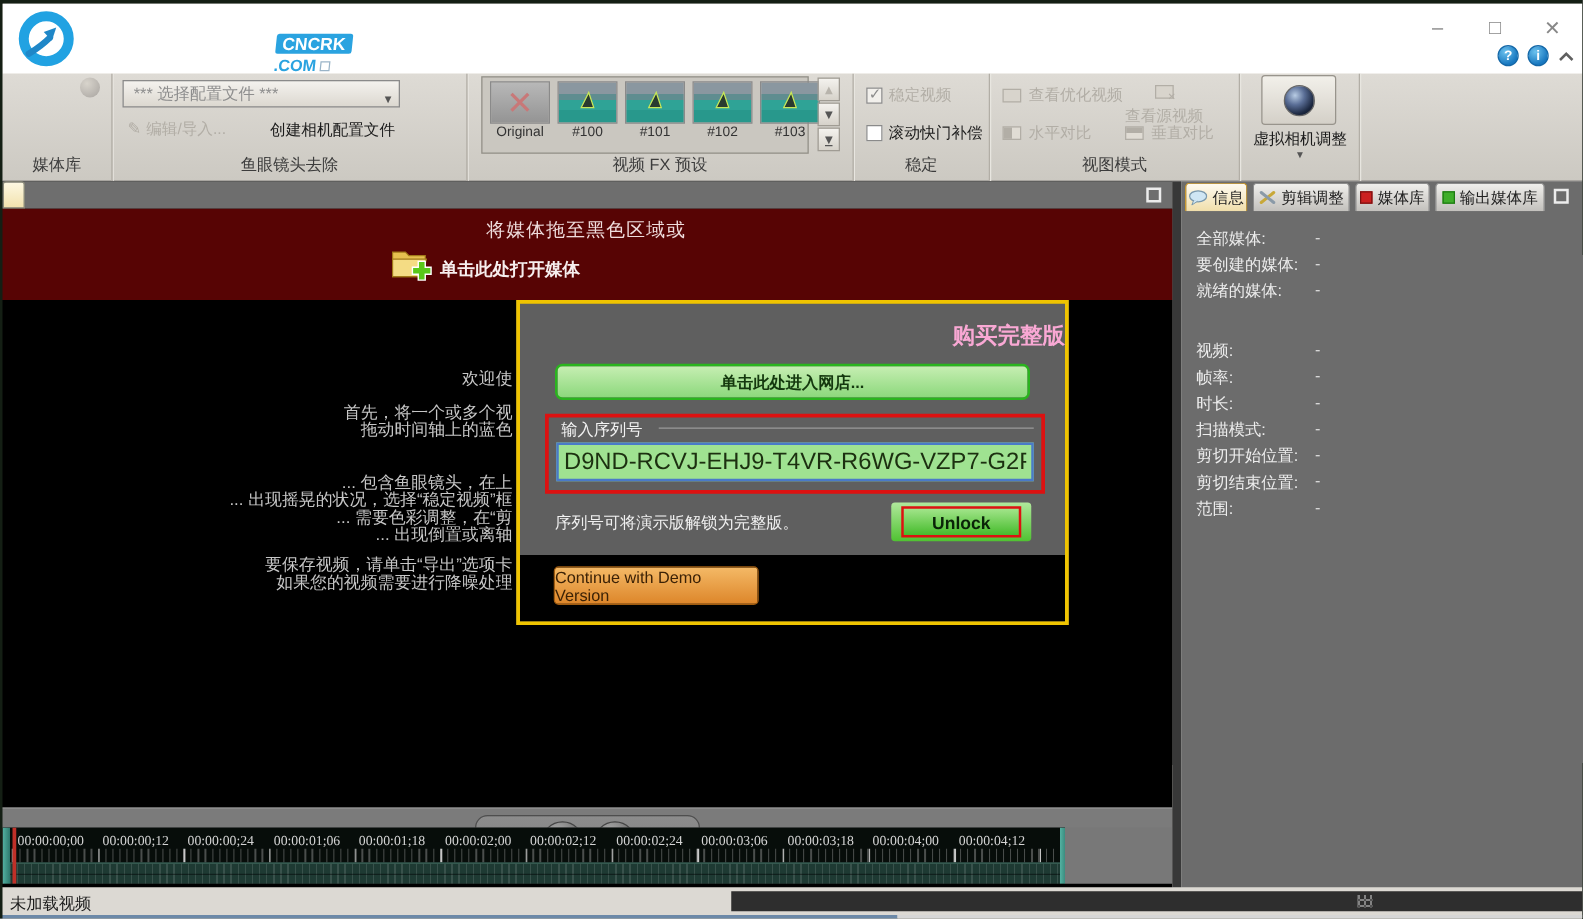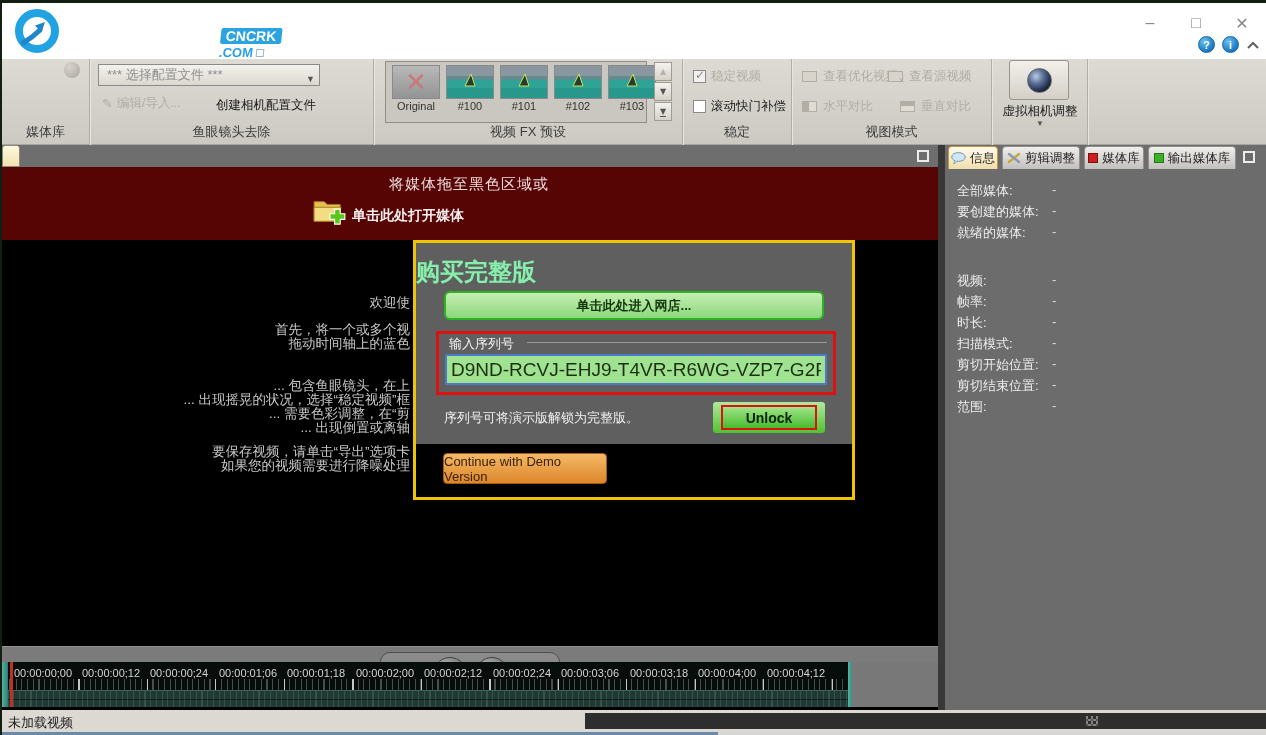--- a/index.html
+++ b/index.html
@@ -70,21 +70,21 @@
   .blackzone{position:absolute;left:0;top:95px;width:938px;height:372px;background:#000;}
   .welcome{position:absolute;left:0;top:56px;width:410px;text-align:right;color:#c6c6c6;font-size:13.5px;line-height:14px;}
   .wl{height:14px;white-space:nowrap;overflow:hidden;}
   .wl:nth-child(1){margin-bottom:13px;}
   .wl:nth-child(3){margin-bottom:28px;}
   .wl:nth-child(7){margin-bottom:10px;}
   .wl:nth-child(8){margin-bottom:0px;}
 
   
   .dialog{position:absolute;left:413px;top:95px;width:442px;height:260px;border:3px solid #f0c400;background:#5f5f5f;}
-  .dlg-title{position:absolute;left:0;top:13px;width:100%;text-align:left;font-size:24px;font-weight:bold;color:#86efac;}
+  .dlg-title{position:absolute;left:0;top:13px;width:100%;text-align:right;font-size:18px;font-weight:bold;color:#f9a8d4;}
   .shop-btn{position:absolute;left:28px;top:48px;width:380px;height:29px;border:2px solid #2ab41e;border-radius:6px;
     background:linear-gradient(#c6eeb2,#8cd87c);display:flex;align-items:center;justify-content:center;
     font-size:13px;font-weight:bold;color:#14380e;cursor:pointer;}
   .serial-box{position:absolute;left:20px;top:88px;width:400px;height:64px;border:3px solid #dd1111;}
   .serial-label{position:absolute;left:10px;top:1px;font-size:13px;color:#f2f2f2;}
   .serial-line{position:absolute;left:88px;top:8px;right:6px;height:1px;background:#9a9a9a;}
   .serial-input{position:absolute;left:6px;top:20px;width:382px;height:31px;background:#9fe291;
     border:2px solid #4a7ac8;color:#1c3010;font-size:19px;font-family:"Liberation Sans","DejaVu Sans",sans-serif;
     padding:0 4px;outline:none;}
   .unlock-hint{position:absolute;left:28px;top:166px;font-size:13px;color:#f0f0f0;}
@@ -101,21 +101,21 @@
   .controlbar{position:absolute;left:0;top:467px;width:938px;height:50px;background:#7b7b7b;border-top:1px solid #929292;margin-top:34px;}
   .timecode{position:absolute;left:8px;top:17px;width:135px;height:29px;background:#000;border-radius:5px;
     color:#fff;font-size:20px;font-family:"DejaVu Sans",sans-serif;display:flex;align-items:center;justify-content:center;letter-spacing:1px;}
   .transport{position:absolute;left:380px;top:5px;width:180px;height:42px;border:1px solid #4e4e4e;border-radius:10px;
     background:linear-gradient(#8c8c8c,#7e7e7e);}
   .tbtn{position:absolute;top:4px;width:34px;height:34px;border-radius:50%;border:1px solid #444;
     background:radial-gradient(circle at 35% 30%,#b4b4b4,#6e6e6e 65%,#585858);
     display:flex;align-items:center;justify-content:center;color:#3c3c3c;text-shadow:0 1px 0 #9a9a9a;cursor:pointer;}
   .timeline{position:absolute;left:0;top:517px;width:938px;height:45px;background:#787878;}
   .tl-track{position:absolute;left:2px;top:0;width:850px;height:45px;background:#070d0a;overflow:hidden;}
-  .tl-label{position:absolute;top:5px;font-size:11px;color:#d4d4d4;font-family:Liberation Sans, sans-serif;white-space:nowrap;}
+  .tl-label{position:absolute;top:5px;font-size:11px;color:#d4d4d4;font-family:Liberation Serif, serif;white-space:nowrap;}
   .tl-ticks{position:absolute;left:0;top:17px;width:850px;height:11px;
     background:
       repeating-linear-gradient(90deg,#c8c8c8 0 1px,transparent 1px 68.5px),
       repeating-linear-gradient(90deg,rgba(200,200,200,.35) 0 1px,transparent 1px 5.7px);
     background-position:8px 0,8px 0;}
   .tl-rows{position:absolute;left:0;top:28px;width:850px;height:17px;background:#1e3a33;
     border-top:1px solid #3c645a;
     background-image:repeating-linear-gradient(90deg,rgba(255,255,255,.12) 0 1px,transparent 1px 5.7px);}
   .tl-rows::after{content:"";position:absolute;left:0;top:8px;width:100%;height:1px;background:rgba(0,0,0,.45);}
   .tl-capL{position:absolute;left:0;top:0;width:6px;height:45px;background:linear-gradient(90deg,#54b2a2,#2e7a6e);}
@@ -260,21 +260,21 @@
         <span style="color:#1a1a1a;">滚动快门补偿</span>
       </div>
       <div class="grp-label">稳定</div>
     </div>
 
     <div class="rgroup" style="left:790px;width:200px;">
       <div class="vmrow" style="left:10px;top:9px;">
         <span class="vm-icon"></span>
         <span class="disabled-txt">查看优化视频</span>
       </div>
-      <div class="vmrow" style="left:96px;top:9px;">
+      <div class="vmrow" style="left:108px;top:9px;flex-direction:column;">
         <span class="vm-icon vm-x"></span>
         <span class="disabled-txt">查看源视频</span>
       </div>
       <div class="vmrow" style="left:10px;top:39px;">
         <span class="vm-icon vm-h"></span>
         <span class="disabled-txt">水平对比</span>
       </div>
       <div class="vmrow" style="left:108px;top:39px;">
         <span class="vm-icon vm-v"></span>
         <span class="disabled-txt">垂直对比</span>

